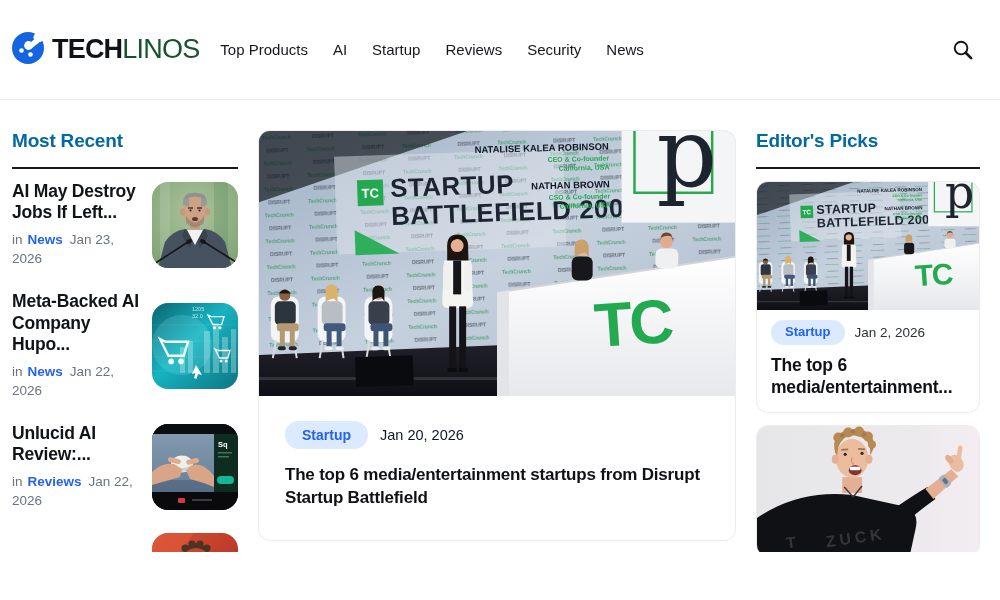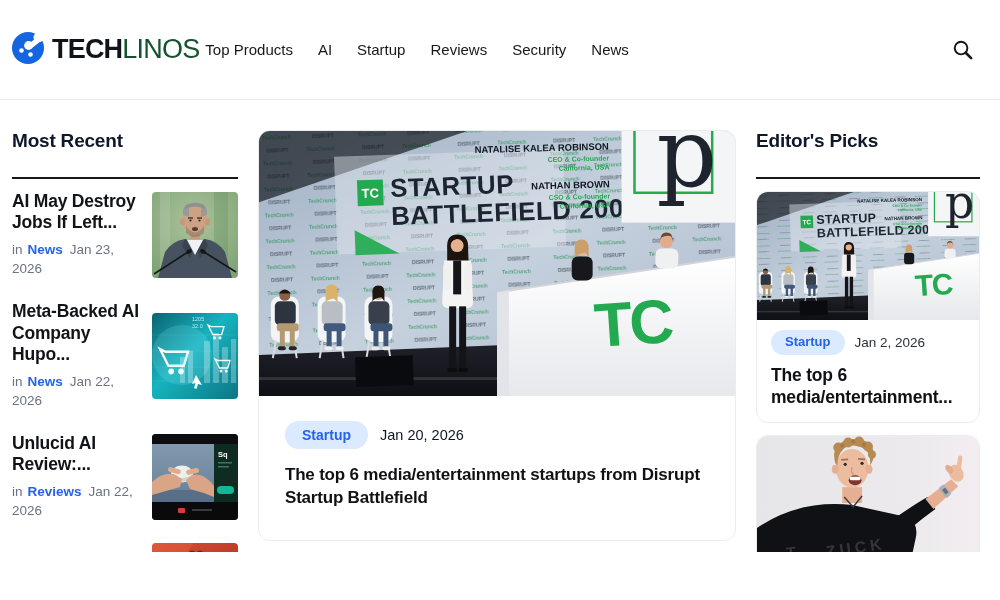--- a/index.html
+++ b/index.html
@@ -6,38 +6,38 @@
   body{font-family:"Liberation Sans",sans-serif;color:#111827;}
   .page{width:1000px;height:600px;background:#fff;overflow:hidden;position:relative;}
   .clip{height:552px;overflow:hidden;}
 
   
   .header{height:100px;display:flex;align-items:center;padding:0 20px 0 12px;border-bottom:1px solid #eaeaea;box-sizing:border-box;background:#fff;}
   .brand{display:flex;align-items:center;gap:8px;text-decoration:none;color:#101418;cursor:pointer;}
   .brand-text{font-size:27px;letter-spacing:-0.8px;line-height:1;}
   .brand-text b{font-weight:700;}
   .brand-text .light{font-weight:400;color:#14532d;}
-  .nav{display:flex;gap:25px;margin-left:6px;font-size:15px;font-weight:500;}
+  .nav{display:flex;gap:25px;margin-left:21px;font-size:15px;font-weight:500;}
   .nav a{color:#16181d;text-decoration:none;cursor:pointer;white-space:nowrap;}
   .search-btn{margin-left:auto;background:none;border:0;padding:6px;cursor:pointer;display:flex;align-items:center;}
 
   
   .main{display:flex;gap:20px;padding:0 20px 0 12px;margin-top:30px;}
   .col-left{width:226px;flex:none;}
   .col-mid{width:478px;flex:none;}
   .col-right{width:224px;flex:none;}
-  .sec-h{font-size:19px;font-weight:700;color:#0f172a;letter-spacing:-0.2px;margin:0 0 12px 0;padding-bottom:24px;border-bottom:2px solid #16181c;line-height:1.2;}
+  .sec-h{font-size:19px;font-weight:700;color:#0369a1;letter-spacing:-0.2px;margin:0 0 12px 0;padding-bottom:14px;border-bottom:2px solid #16181c;line-height:1.2;}
 
   
   .mr-item{display:flex;align-items:center;gap:8px;margin-bottom:22px;cursor:pointer;}
   .mr-text{flex:1;min-width:0;}
   .mr-title{margin:0;font-size:17.5px;line-height:1.24;font-weight:700;letter-spacing:-0.2px;color:#101418;}
   .mr-meta{margin-top:7px;font-size:13.5px;color:#6b7280;line-height:1.4;}
   .mr-meta .cat{color:#2563eb;font-weight:700;text-decoration:none;margin:0 7px 0 5px;cursor:pointer;}
-  .mr-thumb{width:86px;height:86px;border-radius:4px;overflow:hidden;flex:none;}
+  .mr-thumb{width:86px;height:86px;border-radius:16px;overflow:hidden;flex:none;}
   .mr-thumb svg,.img-box svg{display:block;width:100%;height:100%;}
 
   
   .card{border:1px solid #ececec;border-radius:12px;overflow:hidden;background:#fff;cursor:pointer;}
   .feat-img{height:265px;}
   .feat-body{padding:25px 26px 30px;}
   .badge-row{display:flex;align-items:center;}
   .badge{display:inline-block;background:#dbeafe;color:#2563eb;font-weight:700;font-size:14px;padding:6px 17px;border-radius:999px;line-height:1.15;cursor:pointer;}
   .fdate{margin-left:12px;color:#0f172a;font-size:14.5px;font-weight:500;}
   .feat-title{margin:15px 0 0;font-size:17px;line-height:1.34;font-weight:700;letter-spacing:-0.2px;color:#0f1115;}

